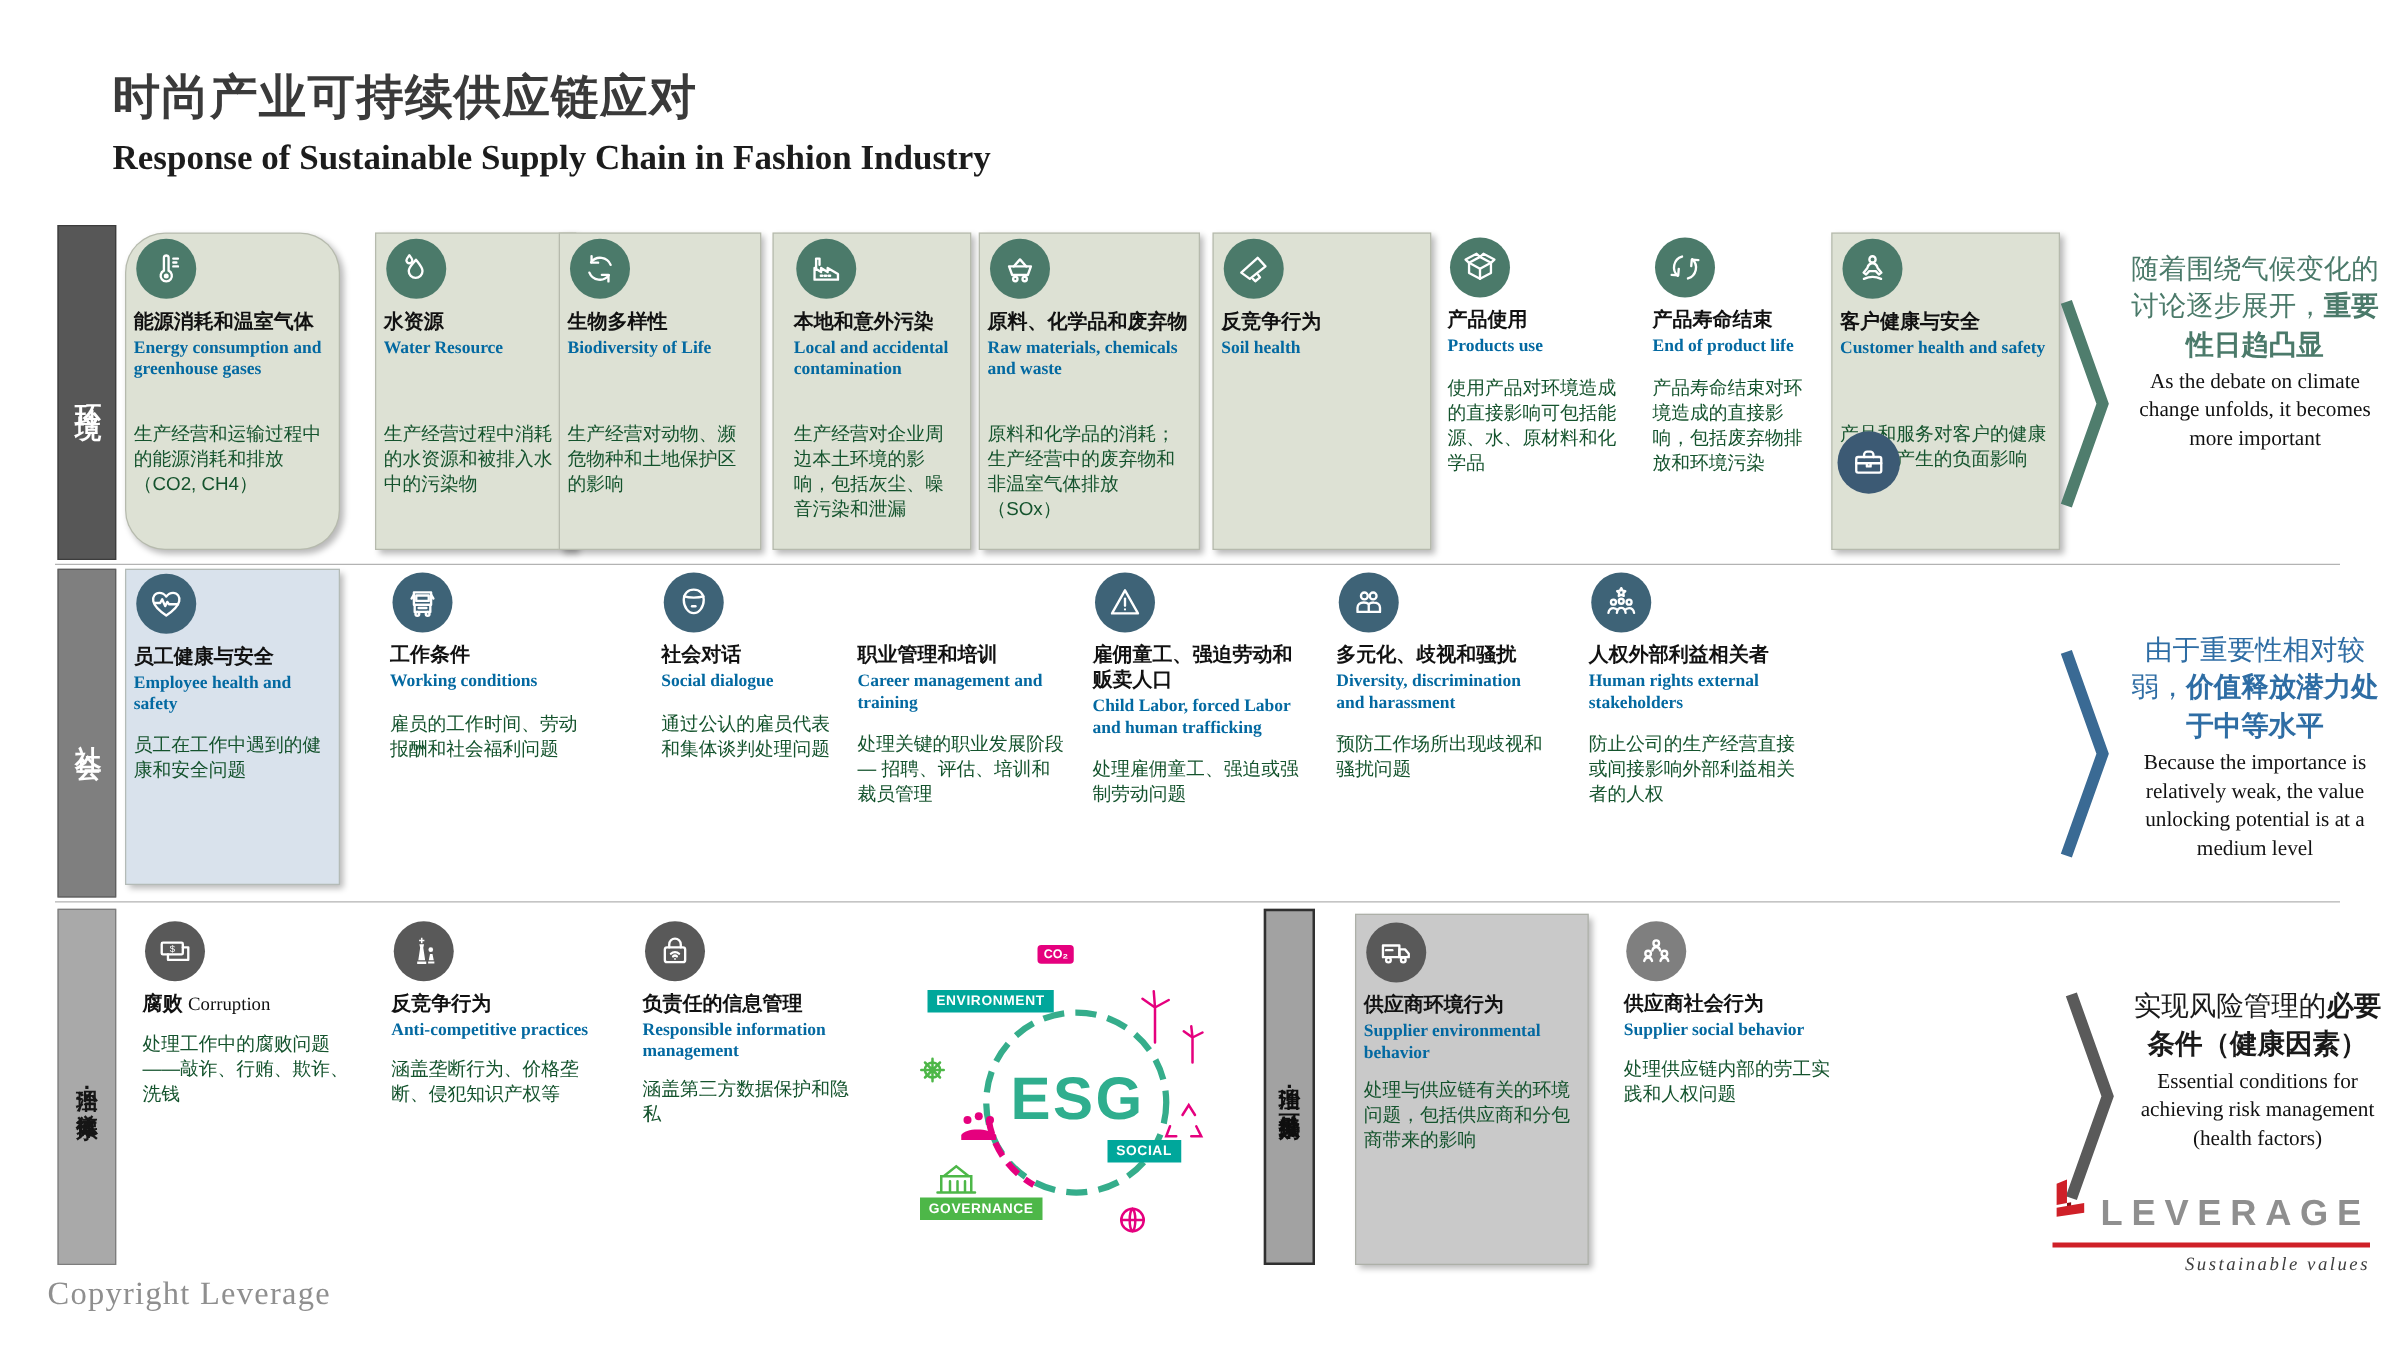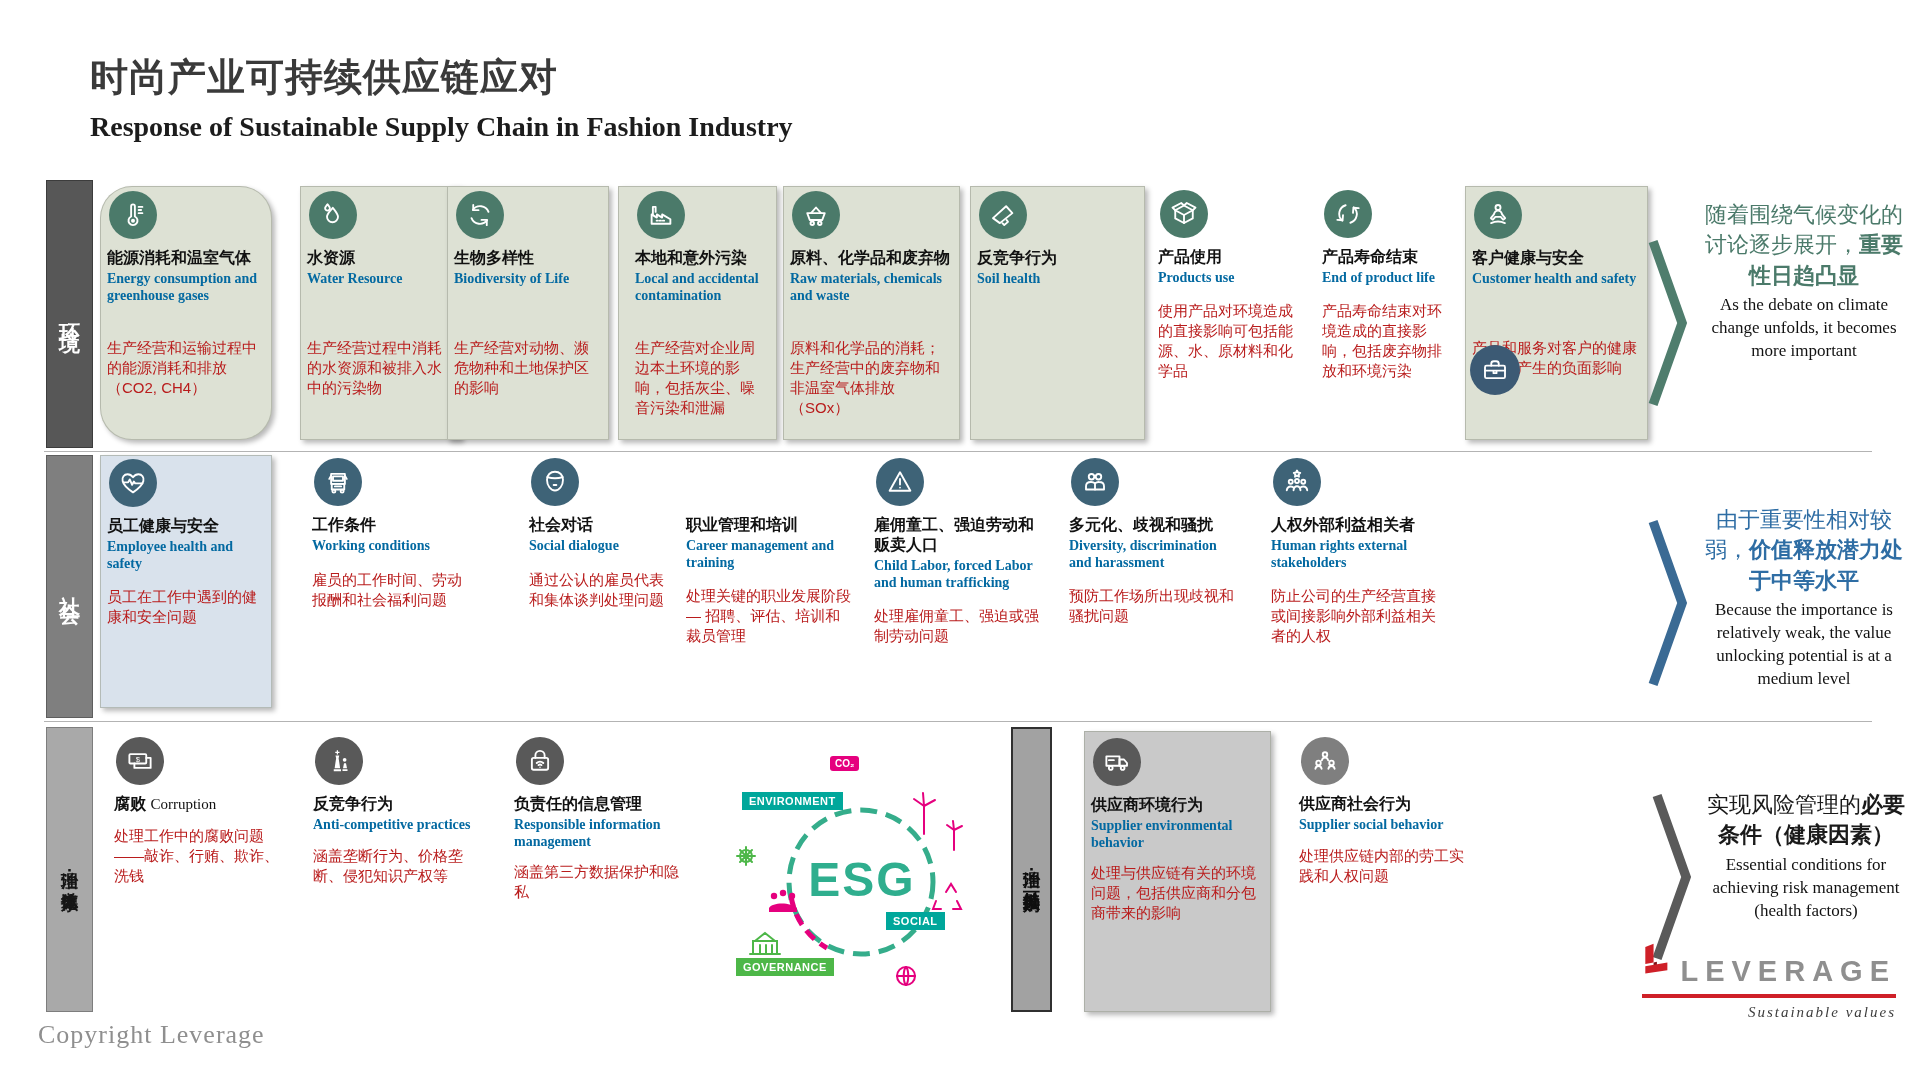--- a/index.html
+++ b/index.html
@@ -29,21 +29,21 @@
   #hr1{top:451px;} #hr2{top:721px;}
 
   
   .card{position:absolute;box-sizing:border-box;padding:0 7px 0 6px;}
   .card.hasbg{border:1px solid rgba(150,155,140,.55);box-shadow:3px 3px 5px rgba(0,0,0,.28);}
   .icon-circle{width:48px;height:48px;border-radius:50%;display:flex;align-items:center;
                justify-content:center;margin-left:2px;flex:none;}
   .card-cn{font-size:16px;font-weight:bold;color:#111;line-height:1.25;margin-top:9px;}
   .card-en{font-family:"Liberation Serif",serif;font-size:14px;line-height:1.18;color:#0369a1;margin-top:3px;font-weight:bold;}
   .inline-en{font-family:"Liberation Serif",serif;font-weight:normal;font-size:15px;}
-  .card-desc{font-size:15px;line-height:1.34;color:#b91c1c;}
+  .card-desc{font-size:15px;line-height:1.34;color:#14532d;}
   .card.r0.hasbg .tb{min-height:90px;}
   .card.r0.nobg .card-desc{margin-top:14px;}
   .card.r1 .card-desc{margin-top:15px;}
   .card.r2 .card-desc{margin-top:12px;}
   .extra{position:absolute;left:2px;top:158px;width:50px;height:50px;}
 
   
   .note{position:absolute;width:212px;text-align:center;}
   #note1{left:1698px;top:200px;} #note2{left:1698px;top:505px;} #note3{left:1700px;top:790px;}
   .note-cn{font-size:22px;line-height:1.38;}

